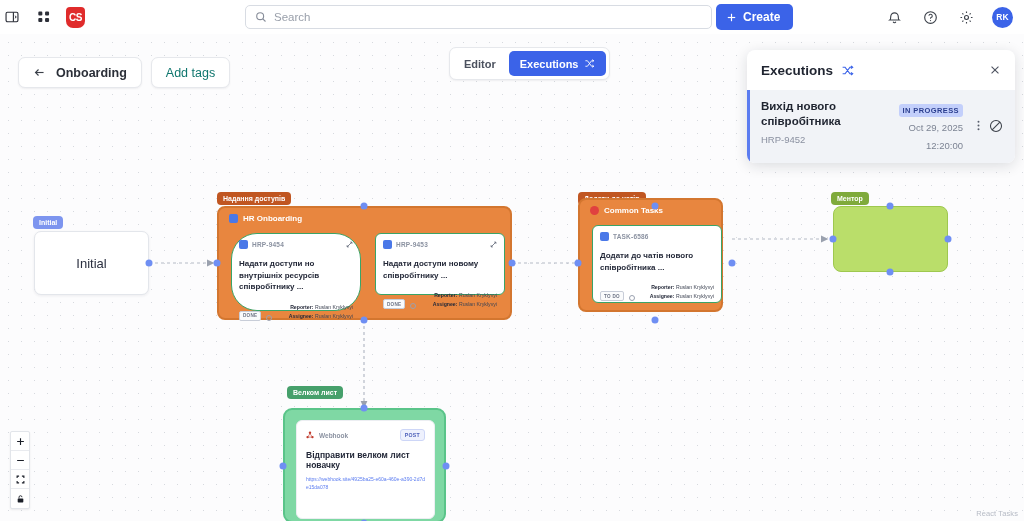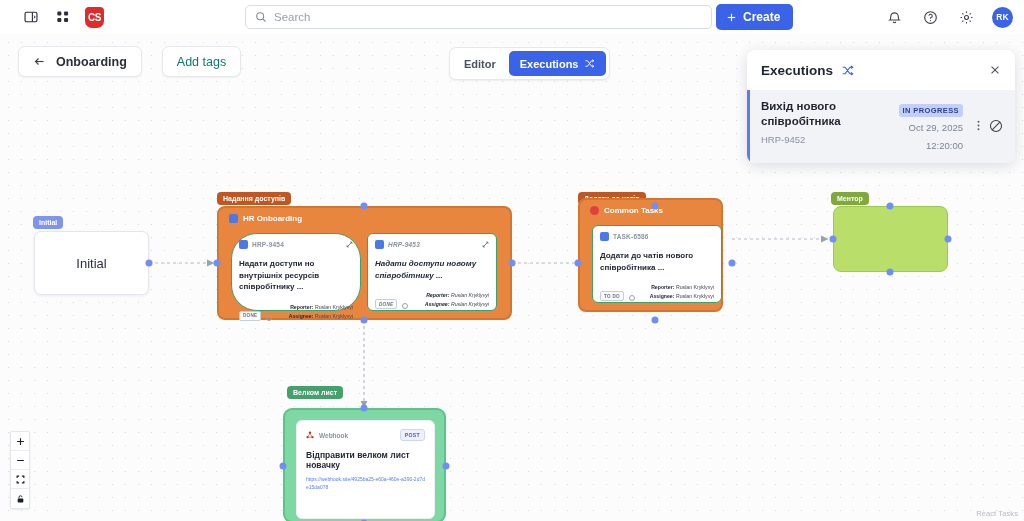--- a/index.html
+++ b/index.html
@@ -11,21 +11,21 @@
   }
 
   
   .topbar {
     position: absolute; top: 0; left: 0;
     width: 1024px; height: 34px;
     background: #fff;
     display: flex; align-items: center;
     z-index: 60;
   }
-  .tb-left { display: flex; align-items: center; gap: 12px; padding-left: 21px; }
+  .tb-left { display: flex; align-items: center; gap: 12px; padding-left: 2px; }
   .icon-btn {
     width: 20px; height: 20px;
     display: flex; align-items: center; justify-content: center;
     cursor: pointer; color: #2c2f38;
   }
   .brand-logo {
     width: 19px; height: 21px;
     background: #e02b2b;
     border-radius: 4px 4px 7px 7px;
     display: flex; align-items: center; justify-content: center;
@@ -72,21 +72,21 @@
     position: absolute; top: 34px; left: 0;
     width: 1024px; height: 487px;
     background-color: #fcfcfd;
     background-image: radial-gradient(#d6d9de 0.9px, transparent 0.9px);
     background-size: 13px 13px;
     background-position: 2px 2px;
     overflow: hidden;
   }
 
   
-  .pill-group { position: absolute; top: 12px; left: 18px; display: flex; gap: 20px; }
+  .pill-group { position: absolute; top: 23px; left: 18px; display: flex; gap: 9px; }
   .pill {
     background: #fff; border: 1px solid #e6e8ec; border-radius: 7px;
     height: 31px; display: flex; align-items: center;
     padding: 0 14px; gap: 10px; cursor: pointer;
     box-shadow: 0 1px 2px rgba(20,25,40,.06);
     font-size: 12.5px; color: #2b2f38; font-weight: 600;
   }
   .pill.secondary { color: #0f766e; font-weight: 500; }
 
   .seg-wrap {
@@ -429,21 +429,21 @@
       <div class="card-foot">
         <span class="st-badge">DONE</span>
         <span class="circ"></span>
         <span class="people">
           <div><b>Reporter:</b> <span>Ruslan Kryklyvyi</span></div>
           <div><b>Assignee:</b> <span>Ruslan Kryklyvyi</span></div>
         </span>
       </div>
     </div>
 
-    <div class="card" style="left:148px; top:25px; width:130px; height:78px;font-style:italic;">
+    <div class="card" style="left:156px; top:25px; width:130px; height:62px;">
       <div class="card-top">
         <span class="grp-ico" style="background:#4a78e8;"></span>
         <span class="card-key">HRP-9453</span>
         <span class="card-exp">
           <svg width="7" height="7" viewBox="0 0 16 16" fill="none" stroke="#5c6374" stroke-width="1.8">
             <path d="M9.5 2.5h4v4"></path>
               <path d="M6.5 13.5h-4v-4"></path>
               <line x1="13.5" y1="2.5" x2="2.5" y2="13.5"></line>
           </svg>
         </span>

